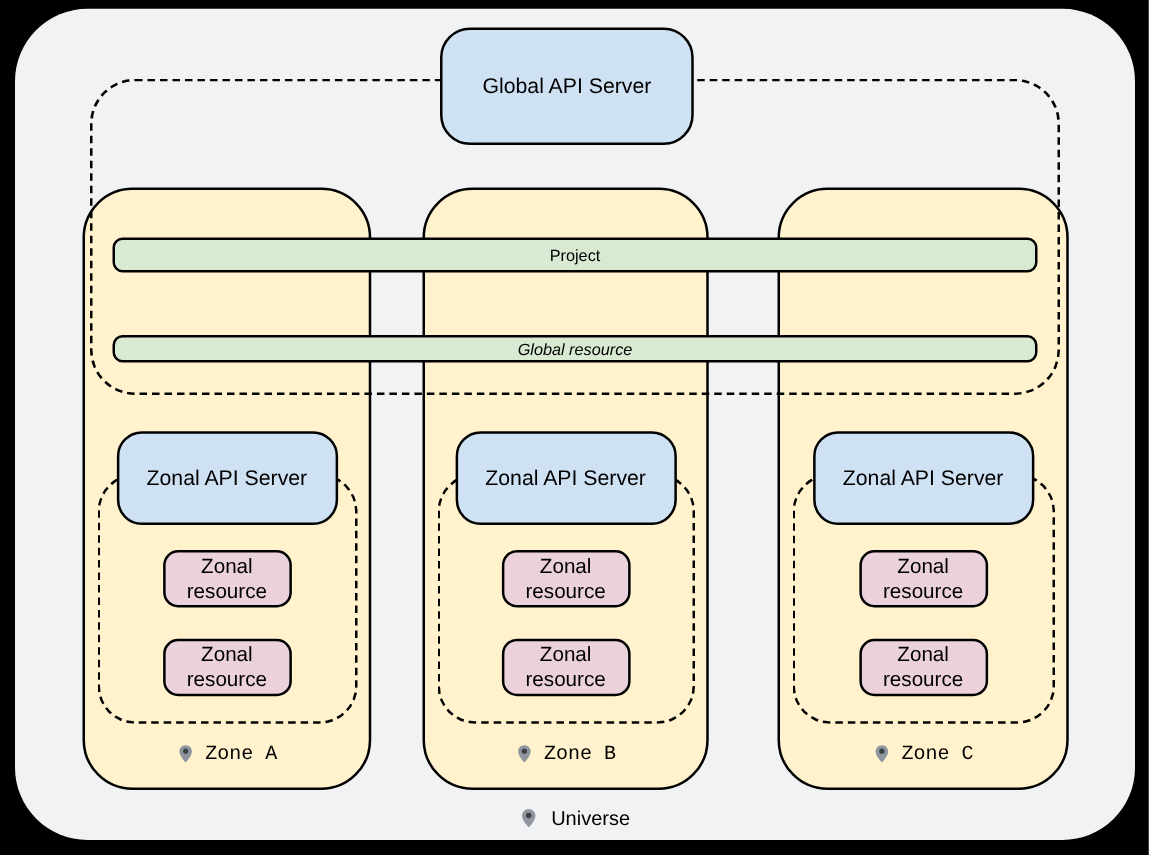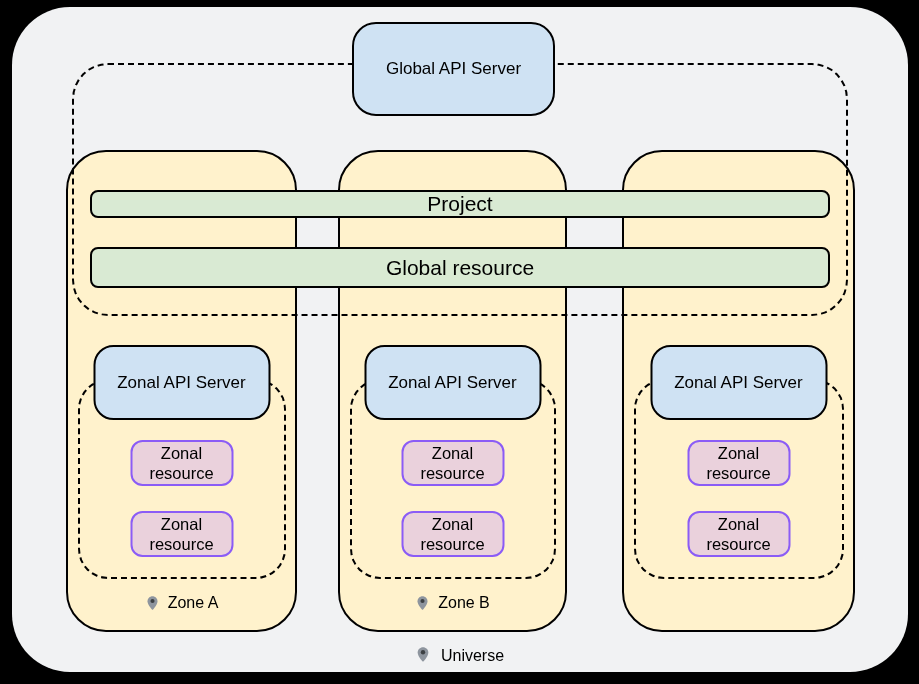--- a/index.html
+++ b/index.html
@@ -30,48 +30,48 @@
     background:#fff2cc; border:2px solid #000000; border-radius:40px;
     z-index:1;
   }
   .zone-a { left:66px;  width:231px; }
   .zone-b { left:338px; width:229px; }
   .zone-c { left:622px; width:233px; }
   .bar {
     position:absolute; left:90px; width:740px;
     background:#d9ead3; border:2px solid #000000; border-radius:8px;
     display:flex; align-items:center; justify-content:center;
-    font-size:21px; z-index:2;
+    font-size:13px; z-index:2;
   }
   .bar-project { top:190px; height:28px; }
-  .bar-global  { top:247px; height:41px; }
+  .bar-global  { top:268px; height:22px;font-style:italic; }
   .zonal-dashed {
     position:absolute; left:10px; right:9px; top:227px; height:200px;
     border:2px dashed #000000; border-radius:30px; z-index:1;
   }
   .zonal-api {
     position:absolute; top:193px; left:50%; transform:translateX(-50%);
     width:177px; height:75px;
     background:#cfe2f3; border:2px solid #000000; border-radius:20px;
     display:flex; align-items:center; justify-content:center;
     font-size:17px; z-index:2;
   }
   .zonal-resource {
     position:absolute; left:50%; transform:translateX(-50%);
     width:103px; height:46px;
-    background:#ead1dc; border:2px solid #8b5cf6; border-radius:12px;
+    background:#ead1dc; border:2px solid #000000; border-radius:12px;
     display:flex; align-items:center; justify-content:center;
     text-align:center; font-size:16.5px; line-height:1.22; z-index:2;
   }
   .res-1 { top:288px; }
   .res-2 { top:359px; }
   .zone-label {
     position:absolute; left:0; right:0; bottom:17px;
     display:flex; align-items:center; justify-content:center; gap:8px;
-    font-size:16px; z-index:2;
+    font-size:16px; z-index:2;font-family:Liberation Mono, monospace;
   }
   .universe-label {
     position:absolute; left:0; right:0; top:644px;
     display:flex; align-items:flex-end; justify-content:center; gap:10px;
     font-size:16px; z-index:2;
   }
   .pin { display:inline-flex; flex:none; }
 </style>
 </head>
 <body>
@@ -128,20 +128,29 @@
   <div class="zonal-dashed"></div>
   <div class="zonal-api">
     <span>Zonal API Server</span>
   </div>
   <div class="zonal-resource res-1">
     <span>Zonal resource</span>
   </div>
   <div class="zonal-resource res-2">
     <span>Zonal resource</span>
   </div>
+  <div class="zone-label">
+    <span class="pin">
+      <svg viewBox="0 0 24 24" width="15" height="20">
+          <path d="M12 1C7.6 1 4 4.6 4 9c0 6 8 14 8 14s8-8 8-14c0-4.4-3.6-8-8-8z" fill="#8e959e"></path>
+          <circle cx="12" cy="8.7" r="3.3" fill="#3c4043"></circle>
+        </svg>
+    </span>
+    <span>Zone C</span>
+  </div>
 </div>
 
 <div class="bar bar-project">
   <span>Project</span>
 </div>
 <div class="bar bar-global">
   <span>Global resource</span>
 </div>
 
 <div class="global-api">

